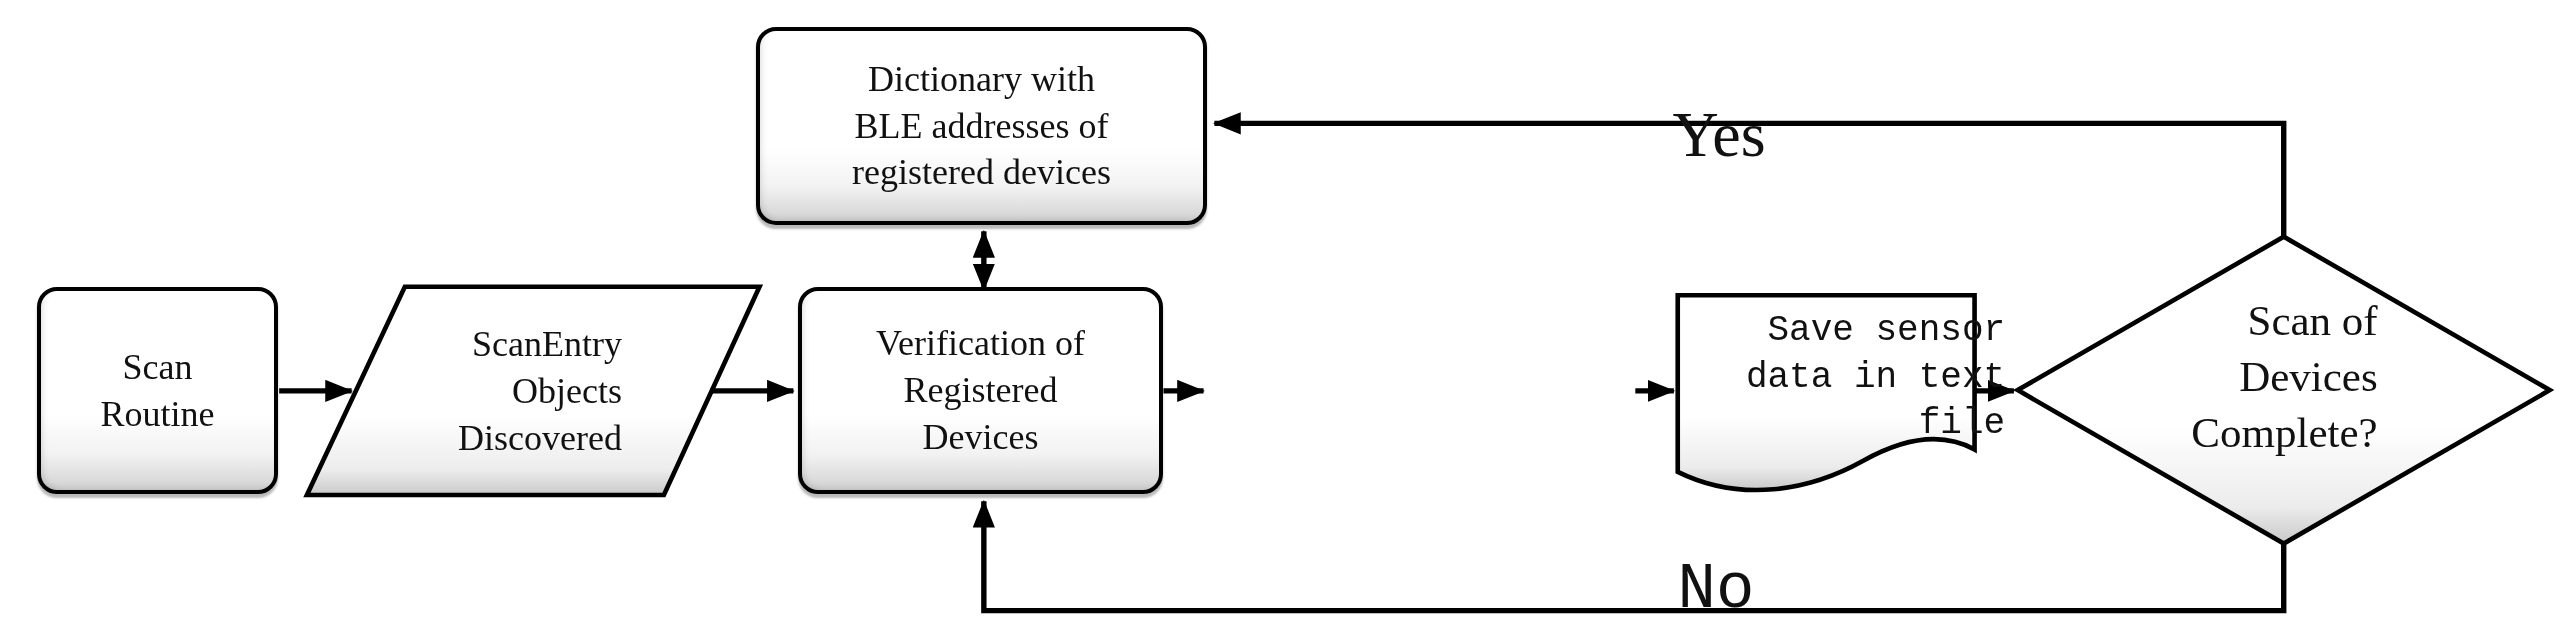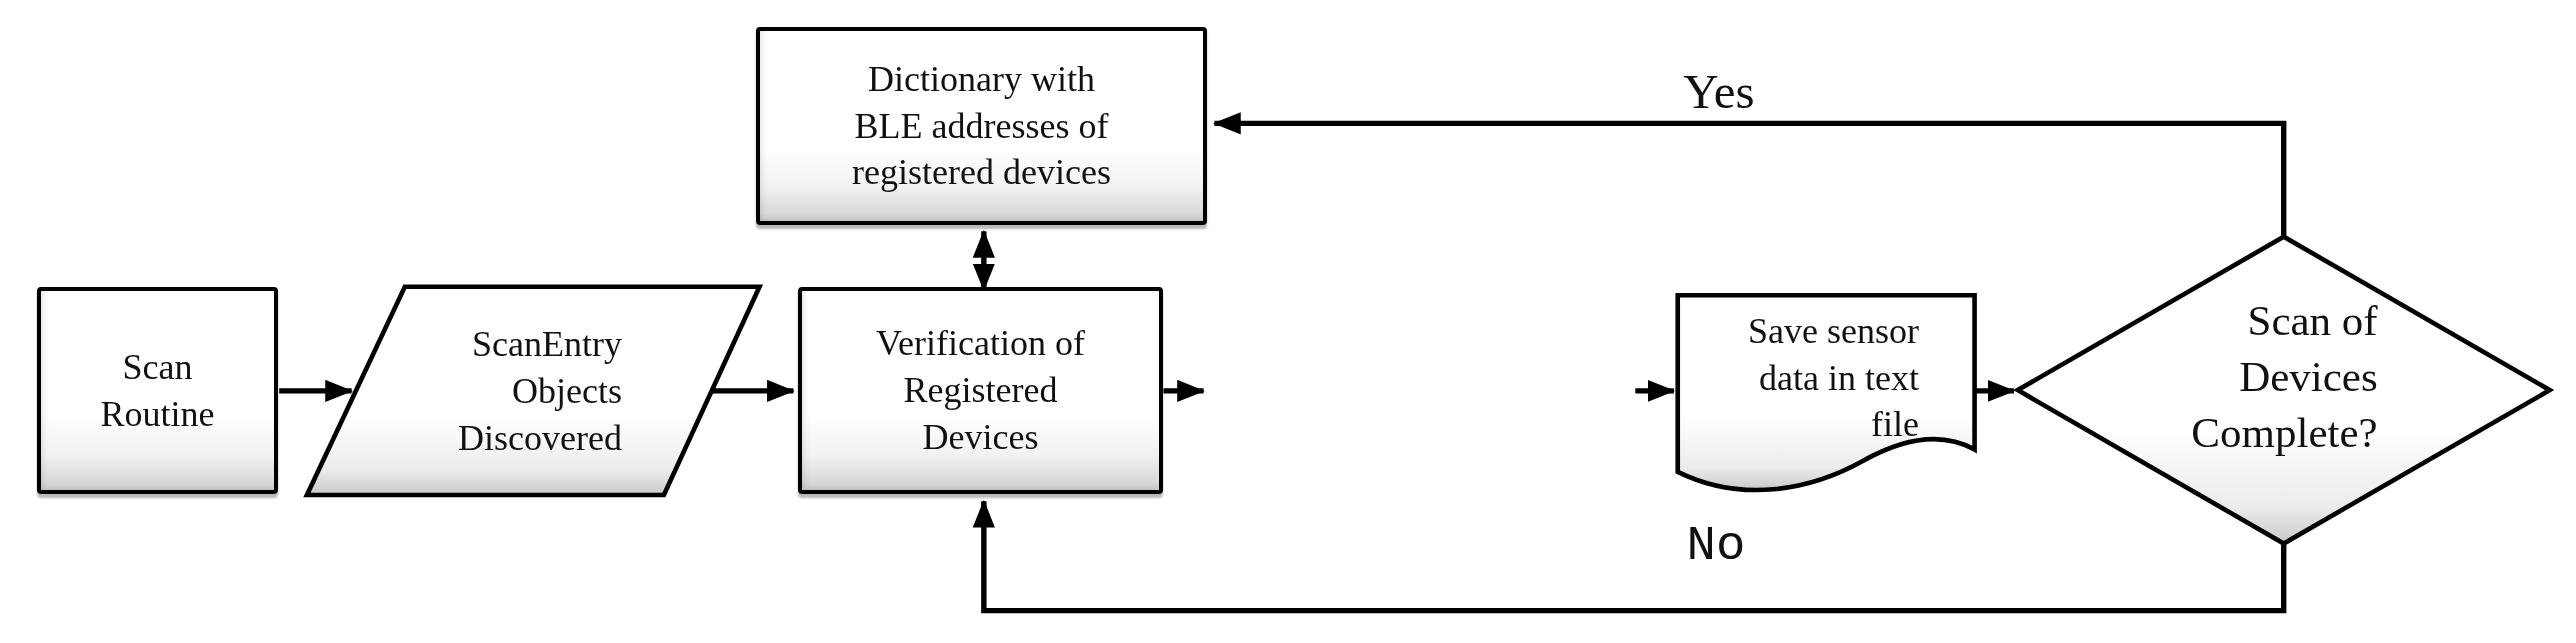--- a/index.html
+++ b/index.html
@@ -25,30 +25,31 @@
   .node{
     position:absolute;
     display:flex;align-items:center;justify-content:center;
     text-align:center;
     white-space:pre-line;
     font-size:36px;line-height:1.3;
     box-sizing:border-box;
   }
   .rbox{
     border:4.6px solid #000000;
-    border-radius:4px;
+    border-radius:20px;
     background:linear-gradient(180deg,#ffffff 0%,#ffffff 62%,#f2f2f2 82%,#d9d9d9 96%,#c9c9c9 100%);
     box-shadow:0 3.1px 2.3px rgba(0,0,0,0.28), inset 6.2px -3.1px 7.7px -5.4px rgba(0,0,0,0.15);
   }
   .overlay-label{background:transparent;border:none;text-align:right;}
   .edge-label{
     position:absolute;
     display:flex;align-items:center;justify-content:center;
-    font-size:49px;line-height:1;
+    font-size:64px;line-height:1;
     background:transparent;
+    margin-top:44px;
   }
   #n-decision{font-size:43px;}
 </style>
 </head>
 <body>
 
 <div class="stage">
 
   <svg class="layer" viewBox="0 0 3339 834">
     <defs>
@@ -93,21 +94,21 @@
 
   <div class="node rbox" id="n-verification" style="left:798px;top:287px;width:365px;height:207px;">Verification of
 Registered
 Devices</div>
 
 
   <div class="node overlay-label" id="n-scanentry" style="left:378px;top:292px;width:324px;height:199px;">ScanEntry
 Objects
 Discovered</div>
 
-  <div class="node overlay-label" id="n-save" style="left:1687px;top:301px;width:293px;height:154px;">Save sensor
+  <div class="node overlay-label" id="n-save" style="left:1729px;top:301px;width:293px;height:154px;font-family:Liberation Mono, monospace;">Save sensor
 data in text
 file</div>
 
   <div class="node overlay-label" id="n-decision" style="left:2134px;top:265px;width:301px;height:224px;">Scan of
 Devices
 Complete?</div>
 
   <div class="edge-label" style="left:1642px;top:60px;width:154px;height:62px;">Yes</div>
 
   <div class="edge-label" style="left:1639px;top:515px;width:154px;height:62px;font-family:Liberation Mono, monospace;">No</div>

